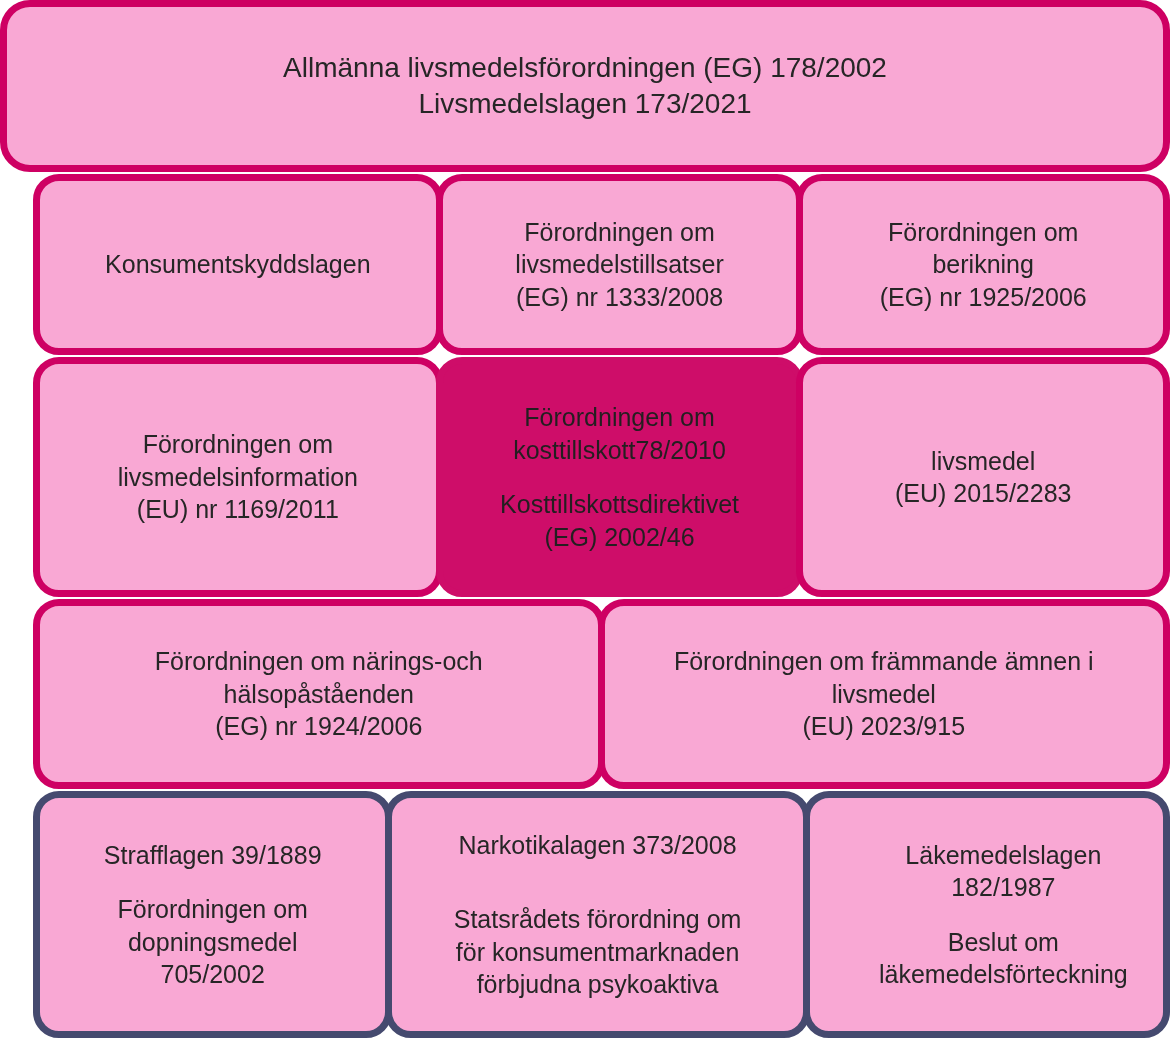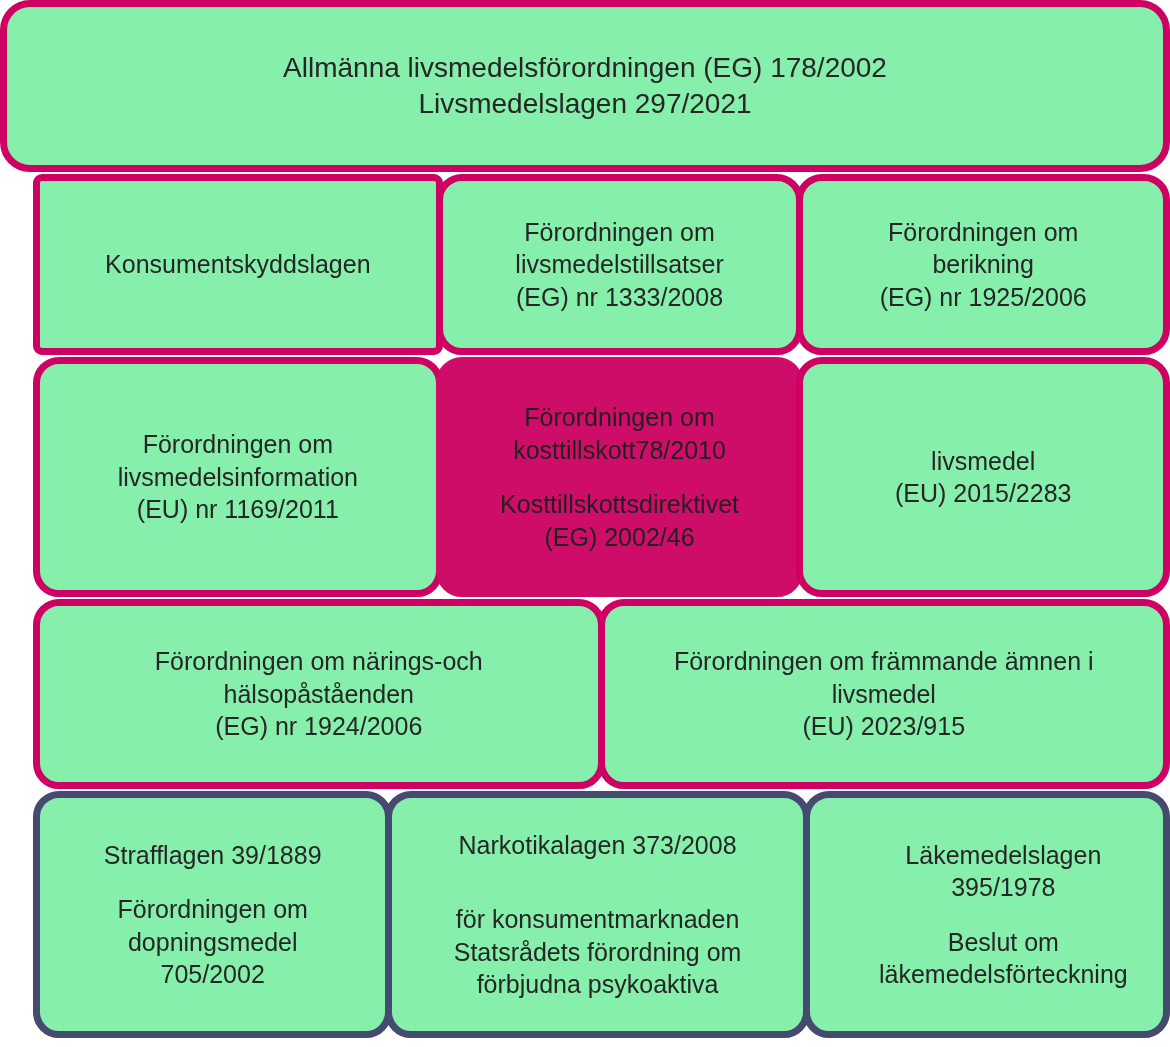--- a/index.html
+++ b/index.html
@@ -23,21 +23,21 @@
   }
 
   .row {
     display: flex;
     width: 100%;
     box-sizing: border-box;
   }
 
   .node {
     box-sizing: border-box;
-    background: #86efac;
+    background: #f9a8d4;
     border: 7px solid #CE0063;
     border-radius: 26px;
     display: flex;
     flex-direction: column;
     align-items: center;
     justify-content: center;
     text-align: center;
     padding: 6px 14px;
     line-height: 1.30;
     font-size: 25px;
@@ -65,21 +65,21 @@
     display: block;
     white-space: nowrap;
   }
 
   
   #row-title      { height: 172px; }
   #row-title .node { width: 1170px; height: 172px; font-size: 28px; border-radius: 30px; }
 
   #row-2          { height: 181px; }
   #row-2 .node    { height: 181px; }
-  #node-konsumentskyddslagen { width: 419px; border-radius: 9px; }
+  #node-konsumentskyddslagen { width: 419px; }
   #node-livsmedelstillsatser { width: 376px; margin-left: -7px; }
   #node-berikning            { width: 382px; margin-left: -7px; }
 
   #row-3          { height: 240px; }
   #row-3 .node    { height: 240px; }
   #node-livsmedelsinformation { width: 419px; }
   #node-kosttillskott         { width: 376px; margin-left: -7px; }
   #node-nya-livsmedel         { width: 382px; margin-left: -7px; }
 
   #row-4          { height: 190px; }
@@ -102,21 +102,21 @@
 </style>
 </head>
 <body>
 
 <div id="diagram">
 
   <div class="row" id="row-title">
     <div class="node" id="node-title">
       <div class="para">
         <span class="line">Allmänna livsmedelsförordningen (EG) 178/2002</span>
-        <span class="line">Livsmedelslagen 297/2021</span>
+        <span class="line">Livsmedelslagen 173/2021</span>
       </div>
     </div>
   </div>
 
   <div class="row" id="row-2">
     <div class="node" id="node-konsumentskyddslagen">
       <div class="para">
         <span class="line">Konsumentskyddslagen</span>
       </div>
     </div>
@@ -188,29 +188,29 @@
         <span class="line">Förordningen om</span>
         <span class="line">dopningsmedel</span>
         <span class="line">705/2002</span>
       </div>
     </div>
     <div class="node navy" id="node-narkotikalagen">
       <div class="para">
         <span class="line">Narkotikalagen 373/2008</span>
       </div>
       <div class="para">
+        <span class="line">Statsrådets förordning om</span>
         <span class="line">för konsumentmarknaden</span>
-        <span class="line">Statsrådets förordning om</span>
         <span class="line">förbjudna psykoaktiva</span>
       </div>
     </div>
     <div class="node navy" id="node-lakemedelslagen">
       <div class="para">
         <span class="line">Läkemedelslagen</span>
-        <span class="line">395/1978</span>
+        <span class="line">182/1987</span>
       </div>
       <div class="para">
         <span class="line">Beslut om</span>
         <span class="line">läkemedelsförteckning</span>
       </div>
     </div>
   </div>
 
 </div>
 

